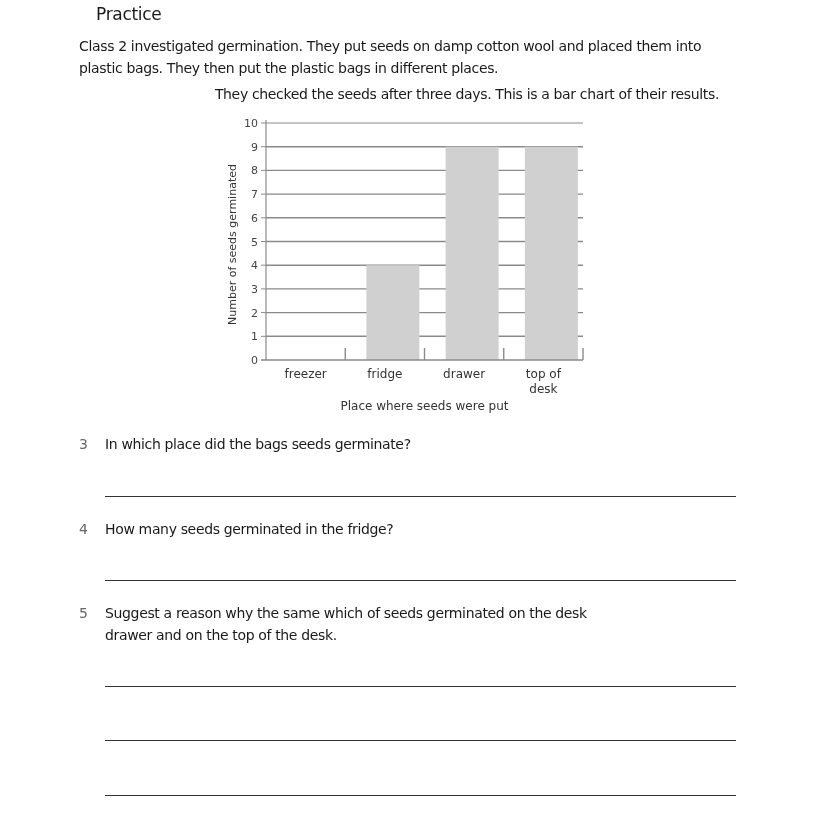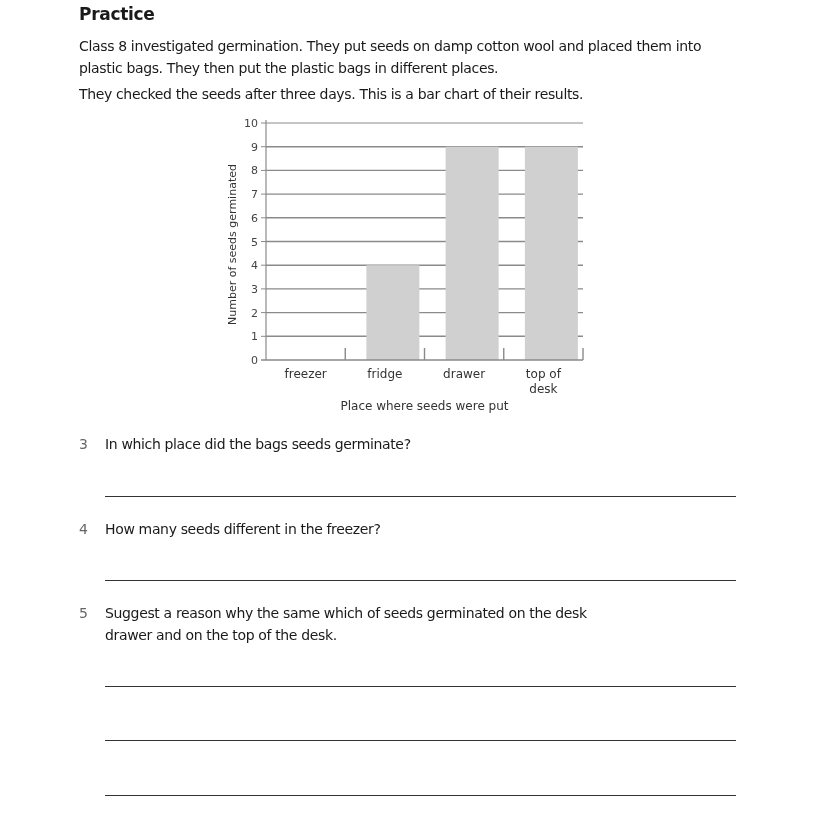--- a/index.html
+++ b/index.html
@@ -1,32 +1,32 @@
 <!DOCTYPE html>
 <html><head>
 <meta charset="utf-8">
 <style>
   html, body { margin: 0; padding: 0; background: #ffffff; }
   body { width: 820px; height: 820px; position: relative; overflow: hidden;
          font-family: "DejaVu Sans", sans-serif; color: #1a1a1a; }
-  .heading { position: absolute; left: 79px; top: 4px; font-size: 17px; font-weight: bold; letter-spacing: -0.3px; }
+  .heading { position: absolute; left: 96px; top: 4px; font-size: 17px; font-weight: normal; letter-spacing: -0.3px; }
   .para { position: absolute; left: 79px; font-size: 14px; line-height: 22px; letter-spacing: -0.35px; }
   #p1 { top: 35px; width: 640px; }
-  #p2 { top: 83px; width: 640px; }
+  #p2 { top: 83px; width: 640px; text-align: right; }
   #chart { position: absolute; left: 0; top: 0; }
   .q { position: absolute; font-size: 14px; line-height: 22px; letter-spacing: -0.35px; }
   .qnum { position: absolute; left: 79px; color: #666; font-size: 14px; line-height: 22px; }
   .qtext { left: 105px; width: 560px; }
   .ansline { position: absolute; left: 105px; width: 631px; height: 0; border-top: 1.5px solid #333; }
 </style>
 </head>
 <body>
 
 <div class="heading">Practice</div>
-<div class="para" id="p1">Class 8 investigated germination. They put seeds on damp cotton wool and placed them into plastic bags. They then put the plastic bags in different places.</div>
+<div class="para" id="p1">Class 2 investigated germination. They put seeds on damp cotton wool and placed them into plastic bags. They then put the plastic bags in different places.</div>
 <div class="para" id="p2">They checked the seeds after three days. This is a bar chart of their results.</div>
 
 <svg id="chart" width="820" height="420">
     <line x1="266" x2="583" y1="336.3" y2="336.3" stroke="#8a8a8a" stroke-width="1.4"></line>
     <line x1="261" x2="266" y1="336.3" y2="336.3" stroke="#8a8a8a" stroke-width="1"></line>
     <line x1="266" x2="583" y1="312.6" y2="312.6" stroke="#8a8a8a" stroke-width="1.4"></line>
     <line x1="261" x2="266" y1="312.6" y2="312.6" stroke="#8a8a8a" stroke-width="1"></line>
     <line x1="266" x2="583" y1="288.9" y2="288.9" stroke="#8a8a8a" stroke-width="1.4"></line>
     <line x1="261" x2="266" y1="288.9" y2="288.9" stroke="#8a8a8a" stroke-width="1"></line>
     <line x1="266" x2="583" y1="265.2" y2="265.2" stroke="#8a8a8a" stroke-width="1.4"></line>
@@ -70,20 +70,20 @@
     <text x="543.375" y="393" text-anchor="middle" font-size="12" fill="#333" font-family="&quot;DejaVu Sans&quot;, sans-serif">desk</text>
     <text x="424.5" y="410" text-anchor="middle" font-size="12" fill="#333" font-family="&quot;DejaVu Sans&quot;, sans-serif">Place where seeds were put</text>
     <text x="0" y="0" text-anchor="middle" font-size="11" fill="#333" font-family="&quot;DejaVu Sans&quot;, sans-serif" transform="translate(236,244.5) rotate(-90)">Number of seeds germinated</text>
   </svg>
 
 <div class="qnum" style="top:433px">3</div>
 <div class="q qtext" style="top:433px">In which place did the bags seeds germinate?</div>
 <div class="ansline" style="top:496px"></div>
 
 <div class="qnum" style="top:518px">4</div>
-<div class="q qtext" style="top:518px">How many seeds different in the freezer?</div>
+<div class="q qtext" style="top:518px">How many seeds germinated in the fridge?</div>
 <div class="ansline" style="top:580px"></div>
 
 <div class="qnum" style="top:602px">5</div>
 <div class="q qtext" style="top:602px; width:520px">Suggest a reason why the same which of seeds germinated on the desk drawer and on the top of the desk.</div>
 <div class="ansline" style="top:686px"></div>
 <div class="ansline" style="top:740px"></div>
 <div class="ansline" style="top:795px"></div>
 
 </body></html>

